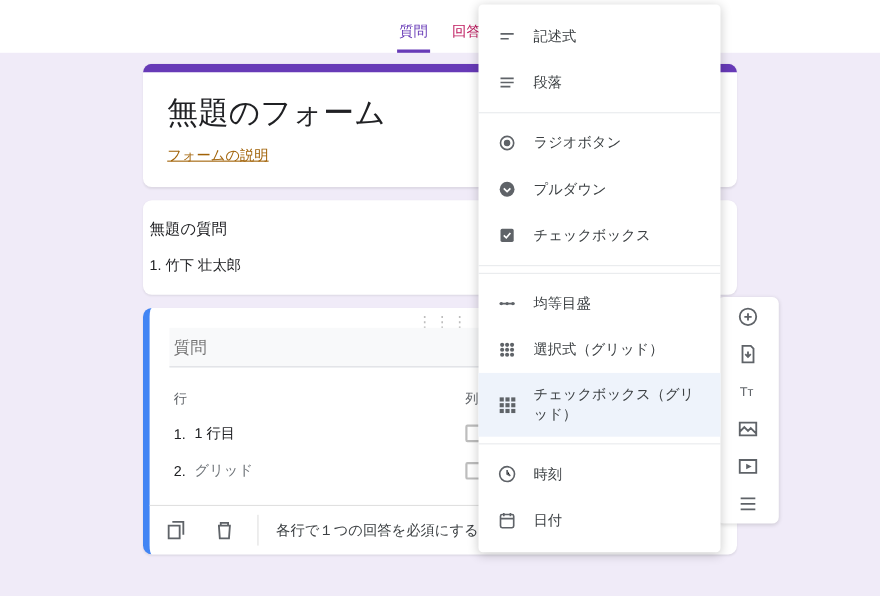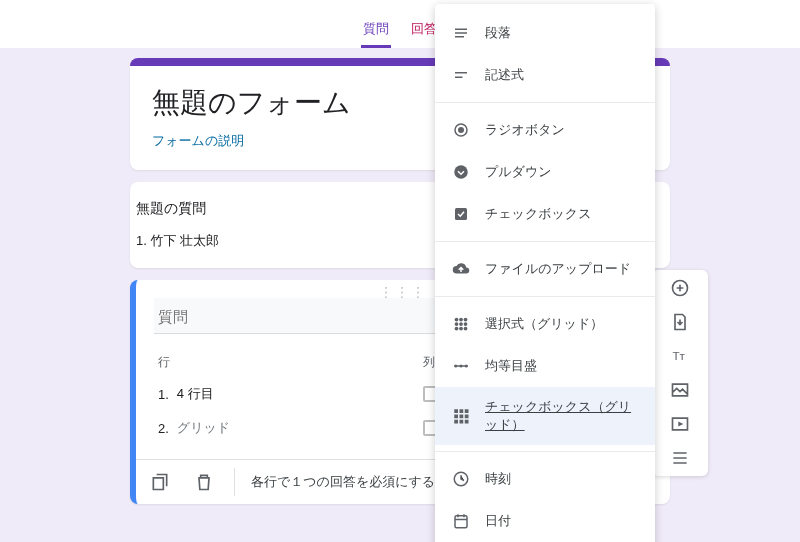--- a/index.html
+++ b/index.html
@@ -4,21 +4,21 @@
 <style>
   * { box-sizing: border-box; margin: 0; padding: 0; font-family: Arial, "Helvetica Neue", sans-serif; }
   body { background: #f0ebf8; width: 800px; height: 542px; overflow: hidden; position: relative; }
   .topbar { background: #fff; height: 48px; display: flex; justify-content: center; align-items: flex-end; gap: 18px; }
   .tab { font-size: 13px; color: #be185d; padding: 0 2px 10px; cursor: pointer; }
   .tab.active { color: #673ab7; border-bottom: 3px solid #673ab7; padding-bottom: 7px; }
   .content { width: 540px; margin: 10px auto 0; position: relative; }
   .card { background: #fff; border-radius: 8px; margin-bottom: 12px; box-shadow: 0 1px 2px rgba(0,0,0,.08); position: relative; }
   .card.header { border-top: 8px solid #673ab7; padding: 18px 22px 20px; }
   .form-title { font-size: 28px; color: #202124; margin-bottom: 10px; }
-  .form-desc { font-size: 13px; color: #0369a1; }
+  .form-desc { font-size: 13px; color: #a16207; text-decoration: underline; }
   .card.q1 { padding: 18px 6px; }
   .q1-title { font-size: 14px; color: #202124; margin-bottom: 14px; }
   .q1-row { font-size: 13px; color: #202124; }
   .card.editing { border-left: 6px solid #4285f4; padding: 0; }
   .drag { text-align: center; color: #bdbdbd; font-size: 14px; letter-spacing: 2px; padding-top: 4px; height: 18px; }
   .edit-top { display: flex; align-items: center; padding: 0 18px 6px 18px; gap: 12px; }
   .qinput { flex: 1; border: none; border-bottom: 1px solid #dadce0; font-size: 15px; color: #70757a; padding: 10px 4px 8px; outline: none; background: #f8f9fa; }
   .img-btn { color: #5f6368; padding: 6px; cursor: pointer; }
   .cols { display: flex; padding: 14px 22px 6px 22px; gap: 40px; }
   .col { flex: 1; }
@@ -31,21 +31,21 @@
   .ficon { color: #5f6368; cursor: pointer; padding: 4px; }
   .sep { width: 1px; height: 28px; background: #e0e0e0; }
   .flabel { font-size: 13px; color: #3c4043; }
   .toggle { width: 34px; height: 14px; background: #bdbdbd; border-radius: 10px; position: relative; cursor: pointer; }
   .toggle::after { content: ""; position: absolute; left: -2px; top: -3px; width: 20px; height: 20px; background: #fff; border-radius: 50%; box-shadow: 0 1px 3px rgba(0,0,0,.3); }
   .more { color: #5f6368; cursor: pointer; padding: 4px; }
   .side { position: absolute; right: 92px; top: 270px; width: 56px; background: #fff; border-radius: 6px; box-shadow: 0 1px 4px rgba(0,0,0,.15); display: flex; flex-direction: column; align-items: center; padding: 6px 0; gap: 10px; }
   .side .sicon { color: #5f6368; cursor: pointer; padding: 2px; }
   .dropdown { position: absolute; left: 435px; top: 4px; width: 220px; background: #fff; border-radius: 4px; box-shadow: 0 2px 10px rgba(0,0,0,.2); padding: 8px 0; z-index: 100; }
   .dd-item { display: flex; align-items: center; gap: 14px; padding: 11px 16px; font-size: 13px; color: #3c4043; cursor: pointer; }
-  .dd-item.sel { background: #eef3fb; text-decoration: underline; }
+  .dd-item.sel { background: #eef3fb; }
   .dd-div { height: 1px; background: #e8eaed; margin: 6px 0; }
   .dd-icon { width: 20px; height: 20px; display: flex; align-items: center; justify-content: center; color: #5f6368; flex-shrink: 0; }
   svg { display: block; }
 </style>
 </head>
 <body>
 
 <div class="topbar">
   <div class="tab active">質問</div>
   <div class="tab">回答</div>
@@ -72,21 +72,21 @@
         <svg width="20" height="20" viewBox="0 0 24 24">
             <path fill="none" stroke="currentColor" stroke-width="2" d="M3 5h18v14H3z M3 15l5-5 4 4 3-3 6 6"></path>
           </svg>
       </span>
     </div>
     <div class="cols">
       <div class="col">
         <div class="col-h">行</div>
         <div class="row-item">
           <span class="num">1.</span>
-            <span>4 行目</span>
+            <span>1 行目</span>
         </div>
         <div class="row-item add">
           <span class="num">2.</span>
             <span>グリッド</span>
         </div>
       </div>
       <div class="col">
         <div class="col-h">列</div>
         <div class="row-item">
           <span class="chk"></span>
@@ -155,32 +155,32 @@
       <svg width="20" height="20" viewBox="0 0 24 24">
         <path fill="none" stroke="currentColor" stroke-width="2" d="M4 6h16M4 12h16M4 18h16"></path>
       </svg>
     </span>
 </div>
 
 <div class="dropdown">
   <div class="dd-item">
       <span class="dd-icon">
         <svg width="18" height="18" viewBox="0 0 24 24">
+          <path stroke="currentColor" stroke-width="2" d="M4 9h16M4 15h10"></path>
+        </svg>
+      </span>
+      <span>記述式</span>
+    </div>
+  <div class="dd-item">
+      <span class="dd-icon">
+        <svg width="18" height="18" viewBox="0 0 24 24">
           <path stroke="currentColor" stroke-width="2" d="M4 7h16M4 12h16M4 17h12"></path>
         </svg>
       </span>
       <span>段落</span>
-    </div>
-  <div class="dd-item">
-      <span class="dd-icon">
-        <svg width="18" height="18" viewBox="0 0 24 24">
-          <path stroke="currentColor" stroke-width="2" d="M4 9h16M4 15h10"></path>
-        </svg>
-      </span>
-      <span>記述式</span>
     </div>
   <div class="dd-div"></div>
   <div class="dd-item">
       <span class="dd-icon">
         <svg width="18" height="18" viewBox="0 0 24 24">
           <circle cx="12" cy="12" r="8" fill="none" stroke="currentColor" stroke-width="2"></circle>
           <circle cx="12" cy="12" r="4" fill="currentColor"></circle>
         </svg>
       </span>
       <span>ラジオボタン</span>
@@ -197,57 +197,48 @@
   <div class="dd-item">
       <span class="dd-icon">
         <svg width="18" height="18" viewBox="0 0 24 24">
           <rect x="4" y="4" width="16" height="16" rx="2" fill="currentColor"></rect>
           <path d="M8 12l3 3 5-6" stroke="#fff" stroke-width="2" fill="none"></path>
         </svg>
       </span>
       <span>チェックボックス</span>
     </div>
   <div class="dd-div"></div>
-  <div class="dd-item">
-      <span class="dd-icon">
-        <svg width="18" height="18" viewBox="0 0 24 24">
-          <path fill="currentColor" d="M6 18a5 5 0 010-10 7 7 0 0113 2 4 4 0 010 8H6z"></path>
-          <path d="M12 10v6m-3-3 3-3 3 3" stroke="#fff" stroke-width="2" fill="none"></path>
-        </svg>
-      </span>
-      <span>ファイルのアップロード</span>
-    </div>
-  <div class="dd-div"></div>
+  <div class="dd-div"></div>
+  <div class="dd-item">
+      <span class="dd-icon">
+        <svg width="18" height="18" viewBox="0 0 24 24">
+          <path stroke="currentColor" stroke-width="2" d="M3 12h18"></path>
+          <circle cx="5" cy="12" r="2" fill="currentColor"></circle>
+          <circle cx="12" cy="12" r="2" fill="currentColor"></circle>
+          <circle cx="19" cy="12" r="2" fill="currentColor"></circle>
+        </svg>
+      </span>
+      <span>均等目盛</span>
+    </div>
   <div class="dd-item">
       <span class="dd-icon">
         <svg width="18" height="18" viewBox="0 0 24 24">
           <circle cx="6" cy="6" r="2.5" fill="currentColor"></circle>
           <circle cx="12" cy="6" r="2.5" fill="currentColor"></circle>
           <circle cx="18" cy="6" r="2.5" fill="currentColor"></circle>
           <circle cx="6" cy="12" r="2.5" fill="currentColor"></circle>
           <circle cx="12" cy="12" r="2.5" fill="currentColor"></circle>
           <circle cx="18" cy="12" r="2.5" fill="currentColor"></circle>
           <circle cx="6" cy="18" r="2.5" fill="currentColor"></circle>
           <circle cx="12" cy="18" r="2.5" fill="currentColor"></circle>
           <circle cx="18" cy="18" r="2.5" fill="currentColor"></circle>
         </svg>
       </span>
       <span>選択式（グリッド）</span>
     </div>
-  <div class="dd-item">
-      <span class="dd-icon">
-        <svg width="18" height="18" viewBox="0 0 24 24">
-          <path stroke="currentColor" stroke-width="2" d="M3 12h18"></path>
-          <circle cx="5" cy="12" r="2" fill="currentColor"></circle>
-          <circle cx="12" cy="12" r="2" fill="currentColor"></circle>
-          <circle cx="19" cy="12" r="2" fill="currentColor"></circle>
-        </svg>
-      </span>
-      <span>均等目盛</span>
-    </div>
   <div class="dd-item sel">
       <span class="dd-icon">
         <svg width="18" height="18" viewBox="0 0 24 24">
           <rect x="3" y="3" width="5" height="5" fill="currentColor"></rect>
           <rect x="10" y="3" width="5" height="5" fill="currentColor"></rect>
           <rect x="17" y="3" width="5" height="5" fill="currentColor"></rect>
           <rect x="3" y="10" width="5" height="5" fill="currentColor"></rect>
           <rect x="10" y="10" width="5" height="5" fill="currentColor"></rect>
           <rect x="17" y="10" width="5" height="5" fill="currentColor"></rect>
           <rect x="3" y="17" width="5" height="5" fill="currentColor"></rect>

